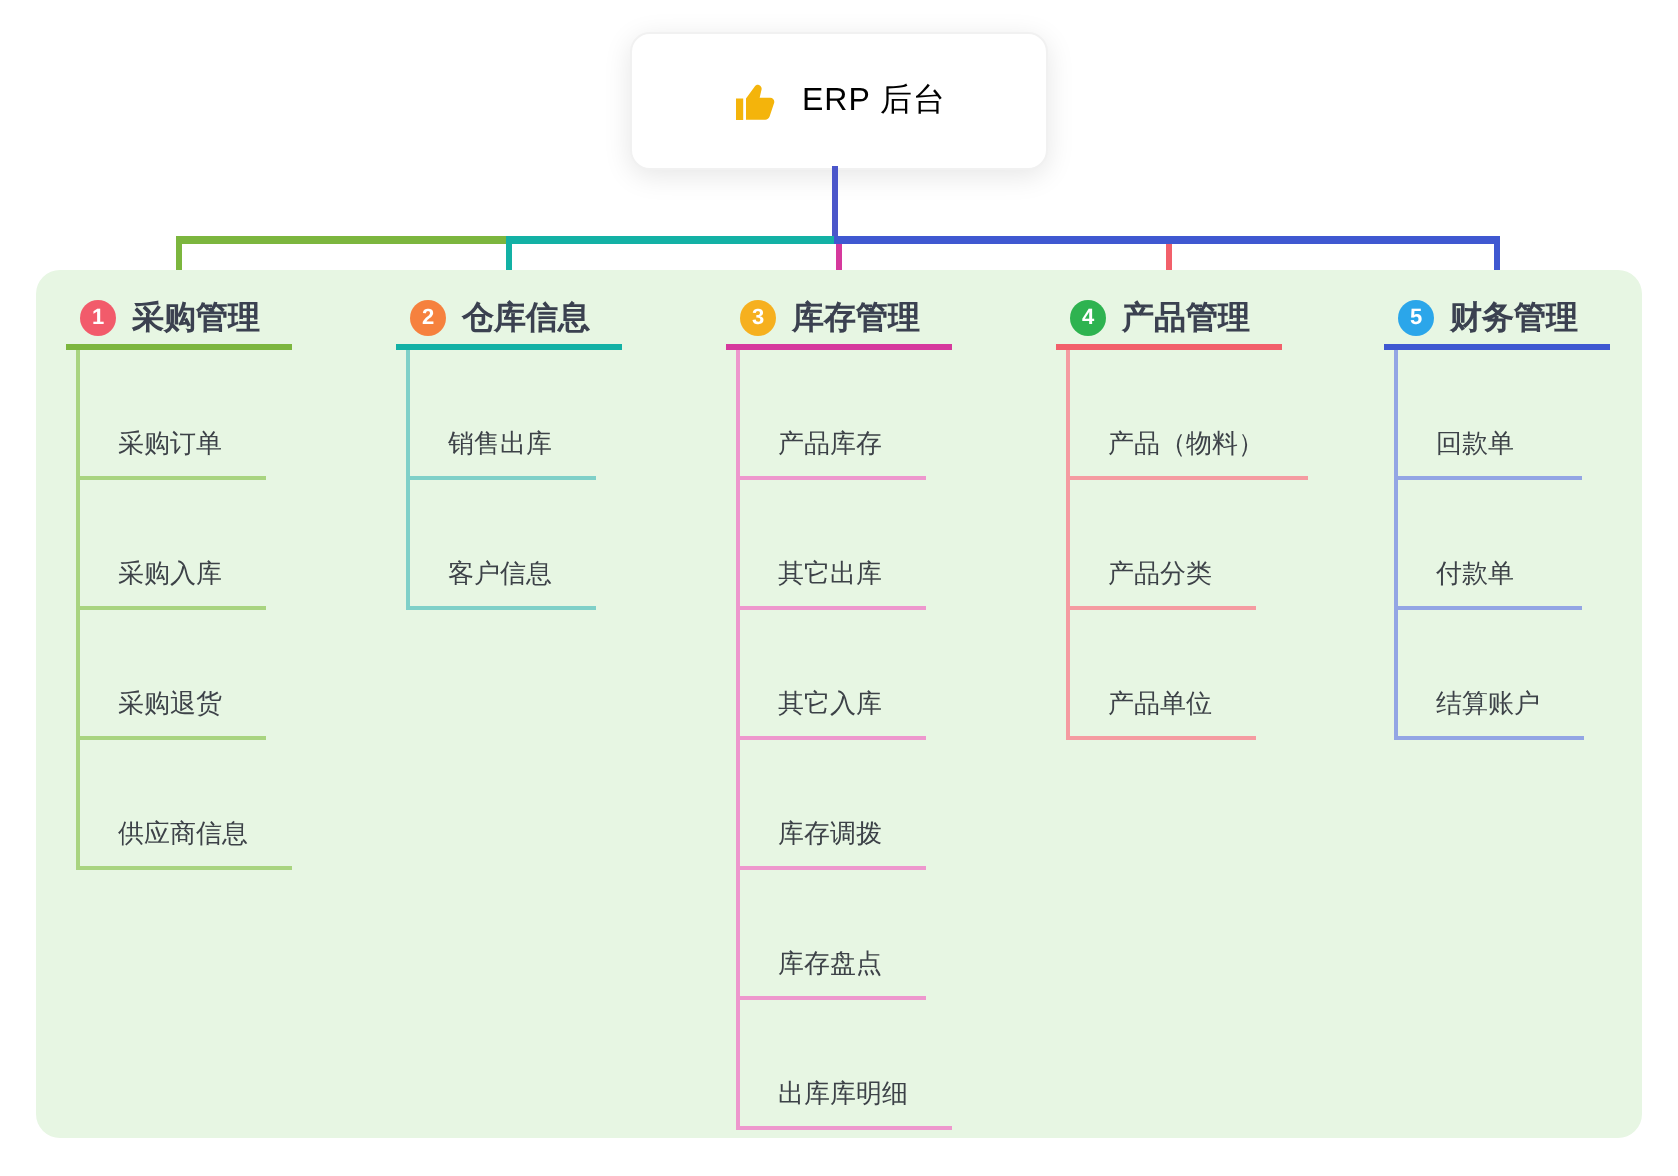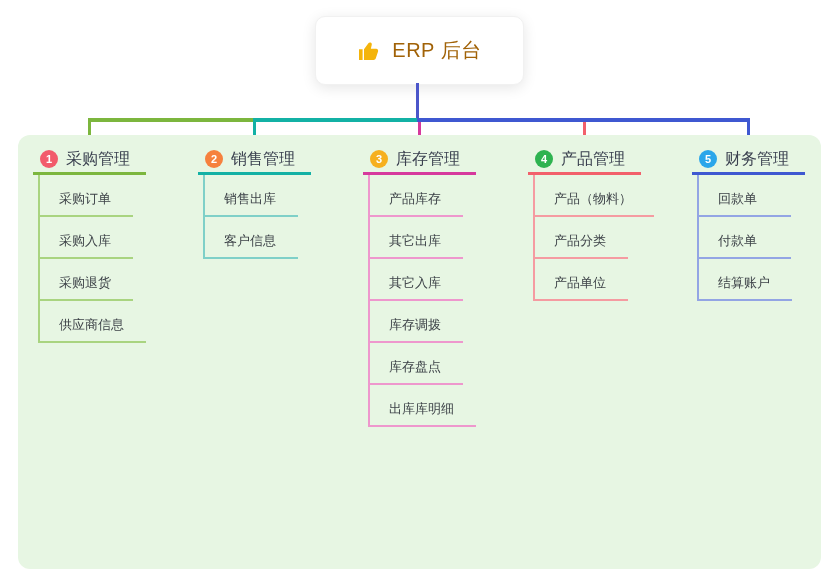--- a/index.html
+++ b/index.html
@@ -8,21 +8,21 @@
     font-family:"Liberation Sans","DejaVu Sans",sans-serif;background:#fff;
   }
   
   .root{
     position:absolute;left:315px;top:16px;width:207px;height:67px;
     background:#fff;border:1px solid #f1f1f1;border-radius:10px;
     box-shadow:0 3px 14px rgba(0,0,0,.10);
     display:flex;align-items:center;justify-content:center;gap:11px;
     cursor:pointer;
   }
-  .root-label{font-size:20px;color:#a16207;font-weight:500;letter-spacing:.5px;}
+  .root-label{font-size:16px;color:#000000;font-weight:500;letter-spacing:.5px;}
   .root-icon{width:24px;height:24px;display:inline-flex;}
   
   .seg{position:absolute;height:4px;}
   .drop{position:absolute;width:3px;}
   .stem{position:absolute;width:3px;}
   
   .panel{
     position:absolute;left:18px;top:135px;width:803px;height:434px;
     border-radius:12px;background:#e7f6e3;
   }
@@ -32,24 +32,24 @@
     display:flex;align-items:center;gap:8px;
     width:113px;height:29px;box-sizing:border-box;
     padding-left:7px;border-bottom:3px solid var(--c);
     cursor:pointer;
   }
   .badge{
     width:18px;height:18px;border-radius:50%;flex:0 0 18px;
     background:var(--bc);color:#fff;font-size:11px;font-weight:bold;
     display:flex;align-items:center;justify-content:center;line-height:1;
   }
-  .bl{font-size:16px;color:#3b4150;font-weight:400;white-space:nowrap;}
+  .bl{font-size:16px;color:#3b4150;font-weight:700;white-space:nowrap;}
   .kids{border-left:2px solid var(--cl);margin-left:5px;width:max-content;}
   .kid{
-    height:42px;box-sizing:border-box;border-bottom:2px solid var(--cl);
+    height:65px;box-sizing:border-box;border-bottom:2px solid var(--cl);
     display:flex;align-items:flex-end;min-width:92px;width:max-content;
     padding:0 22px 7px 19px;cursor:pointer;
   }
   .kid span{font-size:13px;color:#3d4248;white-space:nowrap;}
 </style>
 </head>
 <body>
 
 <div class="stage">
 
@@ -92,21 +92,21 @@
         </div>
       <div class="kid">
           <span>供应商信息</span>
         </div>
     </div>
   </div>
 
   <div class="branch" style="left: 198px; --c: #13b1a5; --cl: #7fd0c8; --bc: #f6813e;">
     <div class="bh">
       <span class="badge">2</span>
-      <span class="bl">销售管理</span>
+      <span class="bl">仓库信息</span>
     </div>
     <div class="kids">
       <div class="kid">
           <span>销售出库</span>
         </div>
       <div class="kid">
           <span>客户信息</span>
         </div>
     </div>
   </div>

